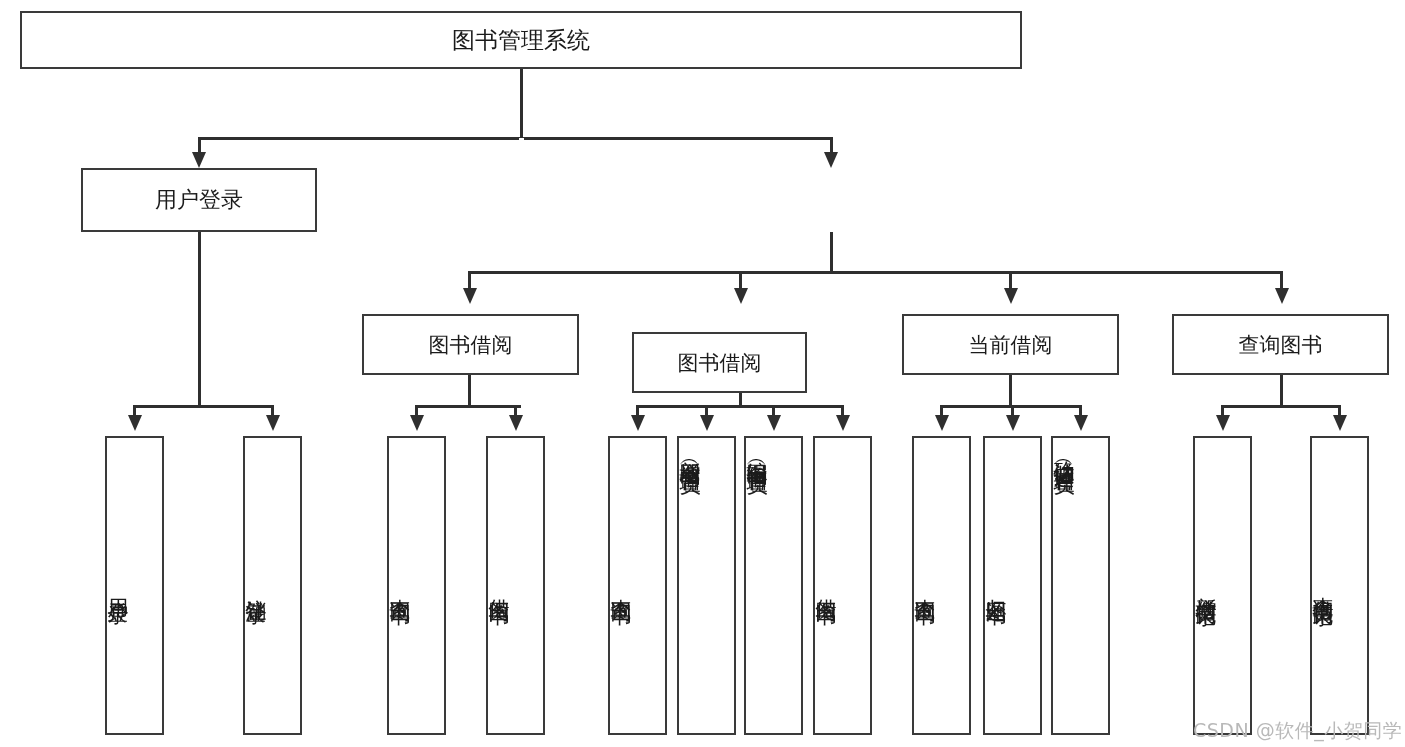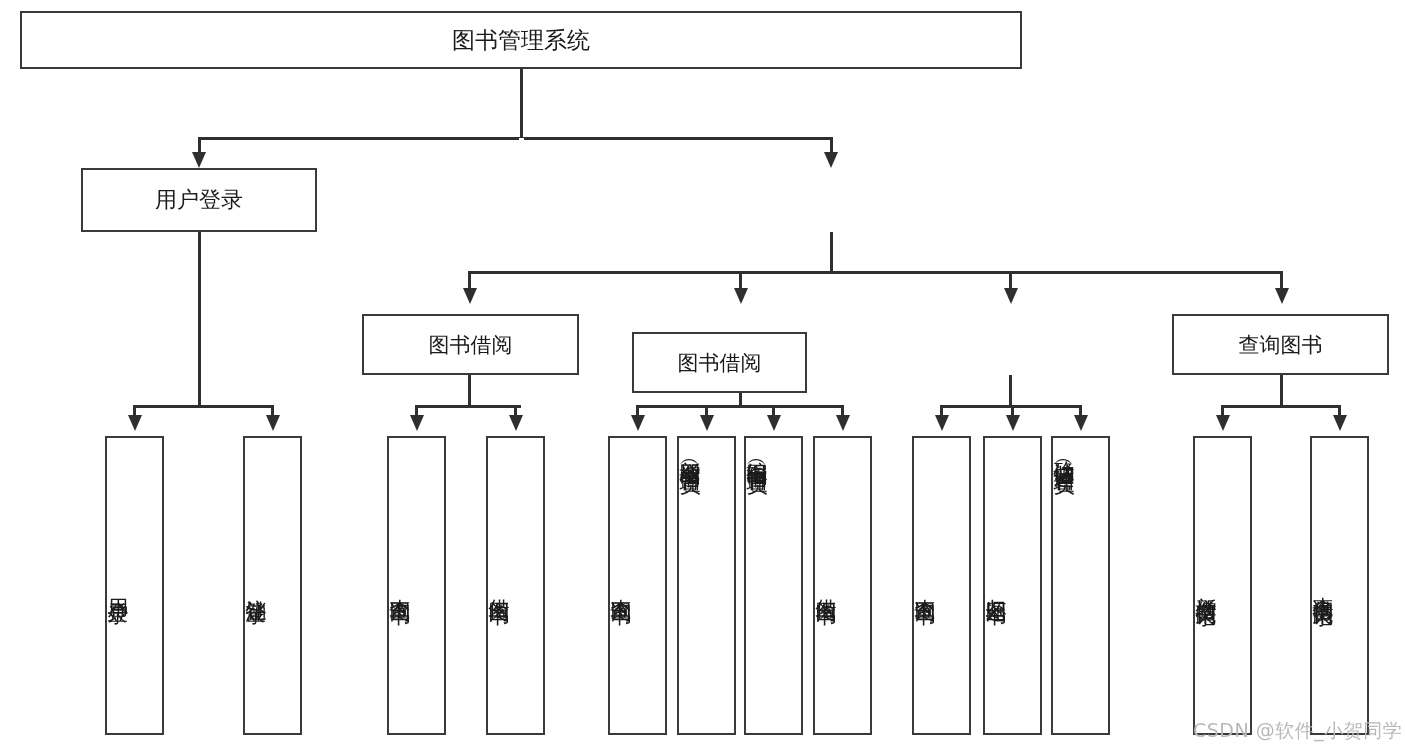--- a/index.html
+++ b/index.html
@@ -148,20 +148,21 @@
   <div class="arrow" style="left:1216px; top:415px;"></div>
   <div class="vline" style="left:1338px; top:405px; height:16px;"></div>
   <div class="arrow" style="left:1333px; top:415px;"></div>
 
   <div class="node lvl1" style="left:20px; top:11px; width:1002px; height:58px;">图书管理系统</div>
 
   <div class="node lvl2" style="left:81px; top:168px; width:236px; height:64px;">用户登录</div>
 
   <div class="node lvl3" style="left:362px; top:314px; width:217px; height:61px;">图书借阅</div>
   <div class="node lvl3" style="left:632px; top:332px; width:175px; height:61px;">图书借阅</div>
+  <div class="node lvl3" style="left:902px; top:314px; width:217px; height:61px;">当前借阅</div>
   <div class="node lvl3" style="left:1172px; top:314px; width:217px; height:61px;">查询图书</div>
 
   <div class="node leaf" style="left:105px; top:436px; width:59px; height:299px;">
     <span class="vtext">用户登录</span>
   </div>
   <div class="node leaf" style="left:243px; top:436px; width:59px; height:299px;">
     <span class="vtext">注销登录</span>
   </div>
 
   <div class="node leaf" style="left:387px; top:436px; width:59px; height:299px;">

